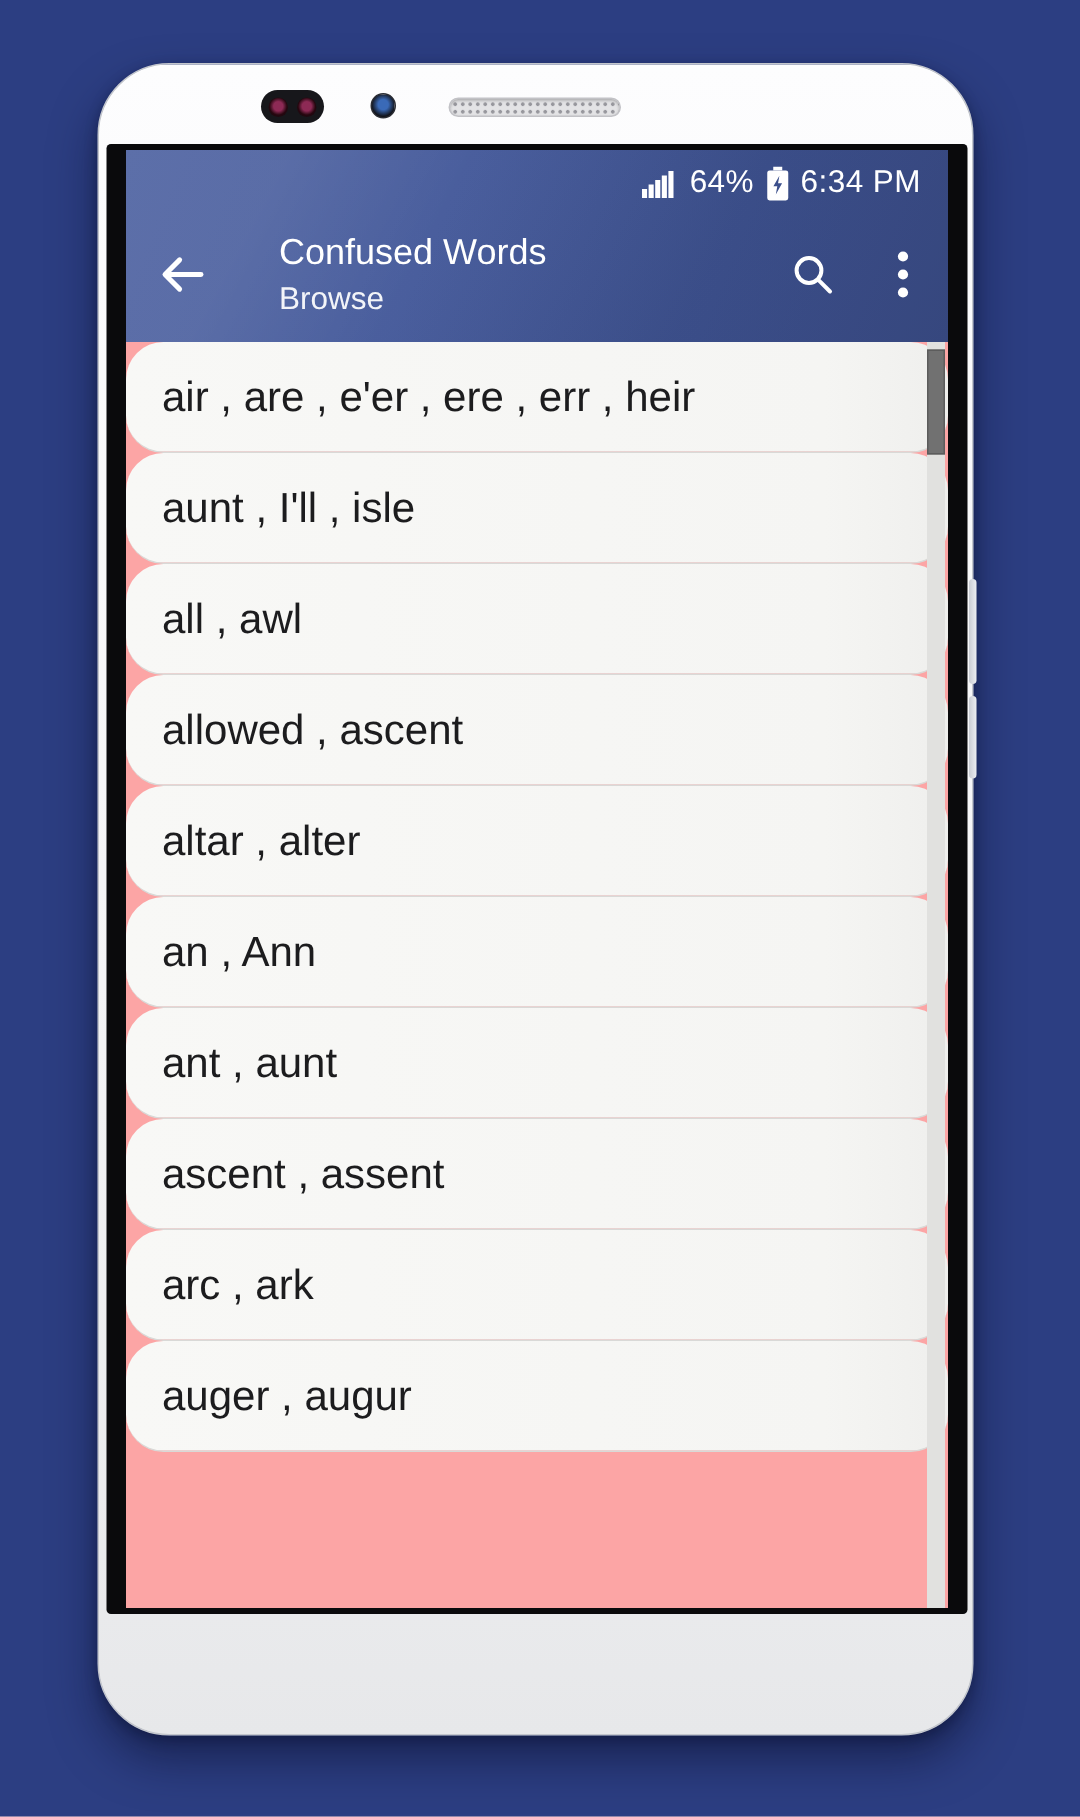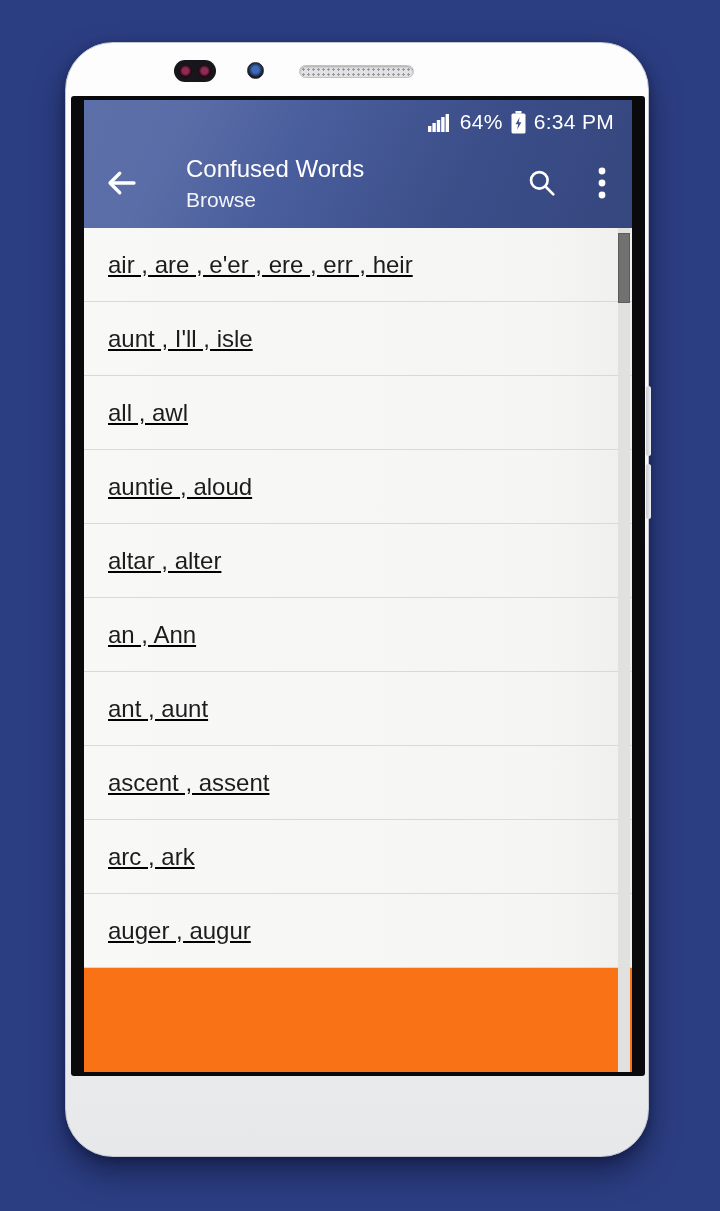--- a/index.html
+++ b/index.html
@@ -47,21 +47,21 @@
   .side-btn.volume{ top:343px; height:70px; }
   .side-btn.power { top:421px; height:55px; }
 
   
   .screen{
     position:absolute; left:5px; top:53px; width:574px; height:980px;
     background:#0a0a0c; border-radius:3px;
   }
   .display{
     position:absolute; left:13px; right:13px; top:4px; bottom:4px;
-    background:#f97316; overflow:hidden;text-decoration:underline;
+    background:#fca5a5; overflow:hidden;
   }
 
   
   .appbar{
     position:relative; height:128px; color:#fff;
     background:linear-gradient(112deg,#4a5f9f 0%,#44599a 38%,#3e5290 72%,#394b86 100%);
   }
   .appbar::before{ 
     content:""; position:absolute; inset:0;
     background:linear-gradient(118deg, rgba(255,255,255,.10) 18%, rgba(255,255,255,.03) 38%, rgba(0,0,0,.06) 70%);
@@ -88,22 +88,23 @@
   .btn-search{ margin-left:auto; }
   .btn-menu{ margin-left:14px; width:44px; }
 
   
   .list-wrap{ position:relative; height:calc(100% - 128px); overflow:hidden; }
   .word-list{ list-style:none; }
   .row{
     height:74px; display:flex; align-items:center;
     padding-left:24px; padding-right:20px;
     border-bottom:1px solid #d9d9d7;
-    font-size:24px; color:#1c1c1e; cursor:pointer;
+    font-size:28px; color:#1c1c1e; cursor:pointer;
     background:linear-gradient(90deg,#f8f8f6 0%,#f5f5f3 85%,#efefed 100%);
+    border-radius:25px;
   }
   .scroll-track{
     position:absolute; top:0; right:2px; bottom:0; width:12px;
     background:#e1e1df;
   }
   .scroll-thumb{
     position:absolute; top:5px; left:0; width:12px; height:70px;
     background:#717171; border:1px solid #5c5c5c;
   }
 </style>
@@ -185,21 +186,21 @@
 
               <li class="row">
                 <span>aunt , I'll , isle</span>
               </li>
 
               <li class="row">
                 <span>all , awl</span>
               </li>
 
               <li class="row">
-                <span>auntie , aloud</span>
+                <span>allowed , ascent</span>
               </li>
 
               <li class="row">
                 <span>altar , alter</span>
               </li>
 
               <li class="row">
                 <span>an , Ann</span>
               </li>
 

